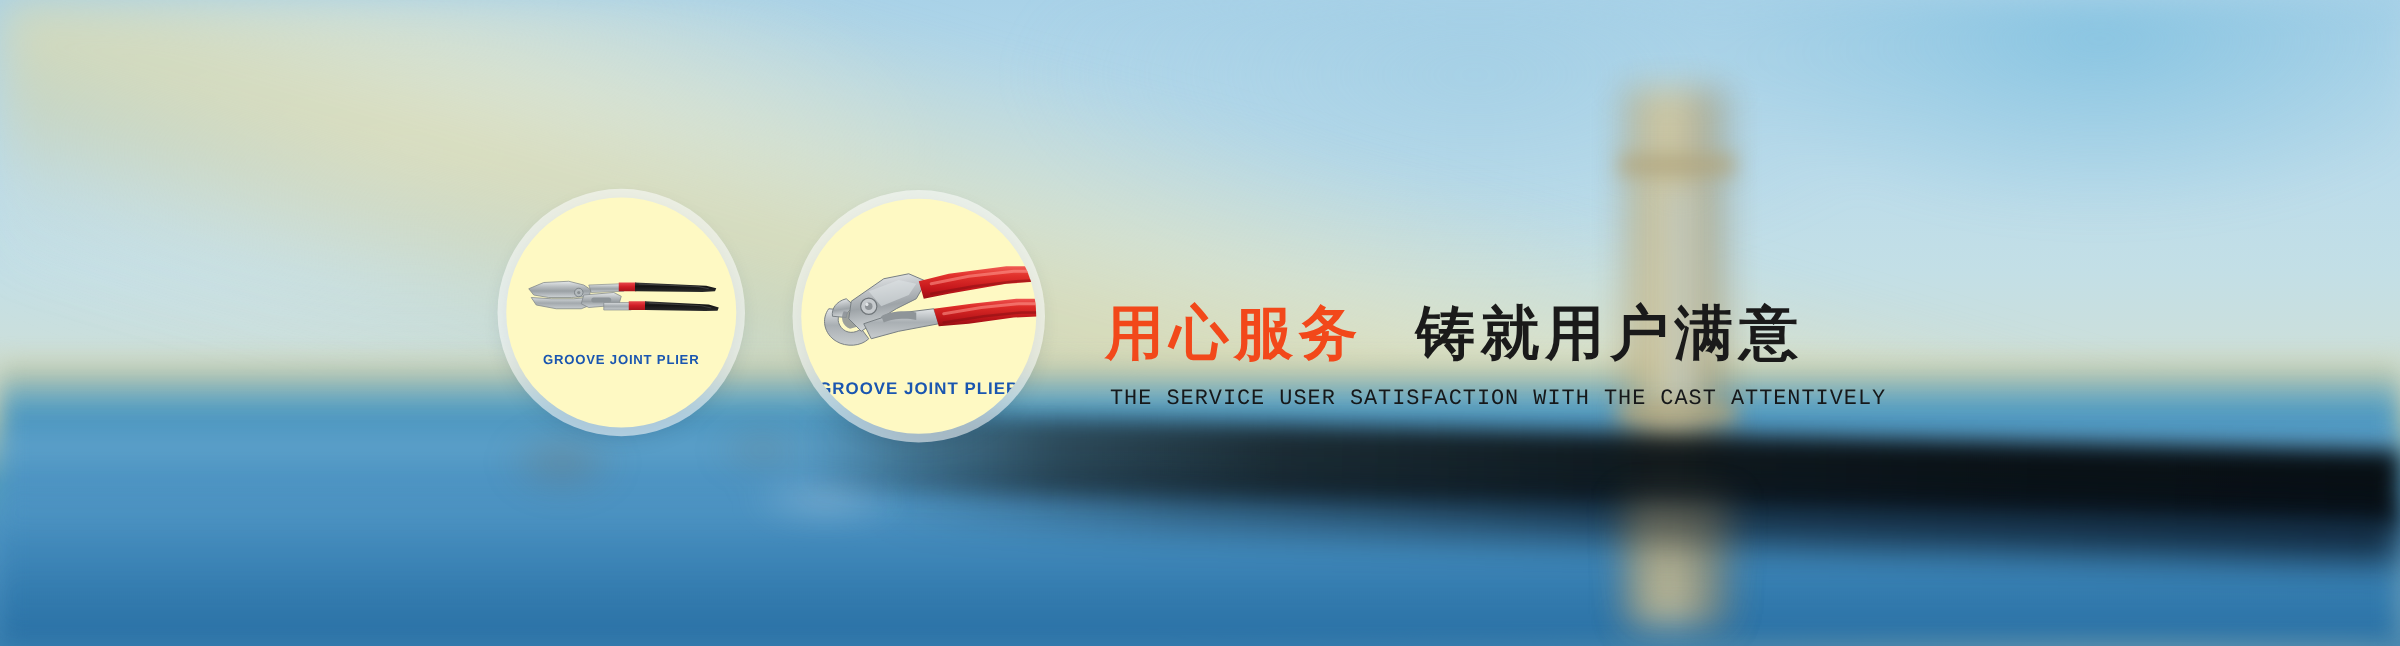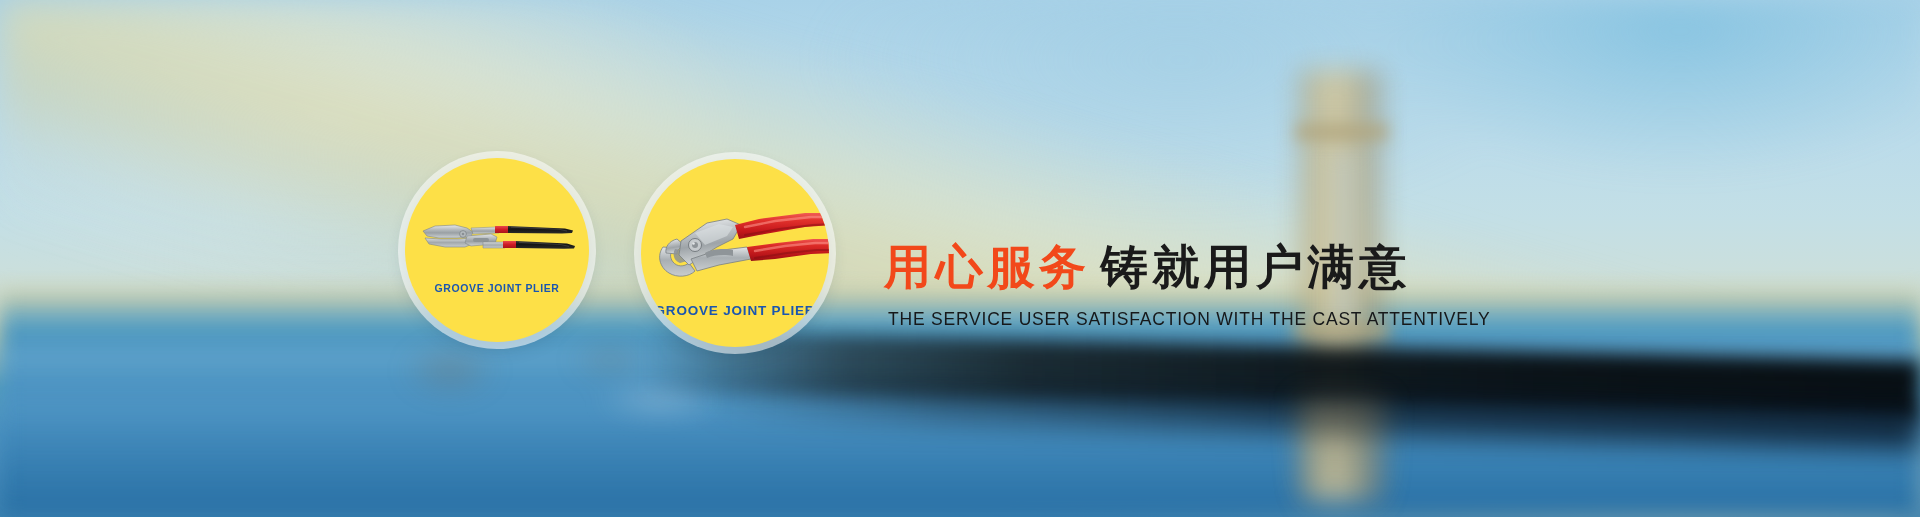--- a/index.html
+++ b/index.html
@@ -203,21 +203,21 @@
       radial-gradient(ellipse 70px 40px at 90px 40px, rgba(120,100,80,0.30) 0%, rgba(120,100,80,0) 70%),
       radial-gradient(ellipse 60px 30px at 250px 30px, rgba(110,95,75,0.22) 0%, rgba(110,95,75,0) 70%),
       radial-gradient(ellipse 90px 26px at 300px 70px, rgba(235,240,245,0.30) 0%, rgba(235,240,245,0) 72%);
     filter: blur(12px);
   }
 
   
   .product-circle {
     position: absolute;
     border-radius: 50%;
-    background: #fde047;
+    background: #fef9c3;
     box-shadow: 0 0 0 7px rgba(255,255,255,0.55), 0 6px 18px rgba(30,60,80,0.22);
     overflow: hidden;
     text-decoration: underline;
   }
   .circle-1 { left: 405px; top: 158px; width: 184px; height: 184px; }
   .circle-2 { left: 641px; top: 159px; width: 188px; height: 188px; }
 
   .product-caption {
     position: absolute;
     left: 0;
@@ -269,31 +269,31 @@
   }
   .headline .hl-a,
   .headline .hl-b {
     font-family: "DejaVu Serif", "Liberation Serif", serif;
     font-size: 47px;
     font-weight: bold;
     letter-spacing: 0.10em;
     line-height: 1;
   }
   .headline .hl-a { color: #f2481a; }
-  .headline .hl-b { color: #1a1a1a; margin-left: 10px; }
+  .headline .hl-b { color: #1a1a1a; margin-left: 42px; }
 
   .subline {
     position: absolute;
     left: 888px;
     top: 309px;
     color: #16181a;
     font-size: 17.5px;
     letter-spacing: 0.045em;
     white-space: nowrap;
-    font-family: Liberation Sans, sans-serif;
+    font-family: Liberation Mono, monospace;
   }
 </style>
 </head>
 <body>
 
 <div id="banner">
 
   <div class="bg-layer sky"></div>
   <div class="bg-layer sky-glow"></div>
   <div class="bg-layer haze"></div>

